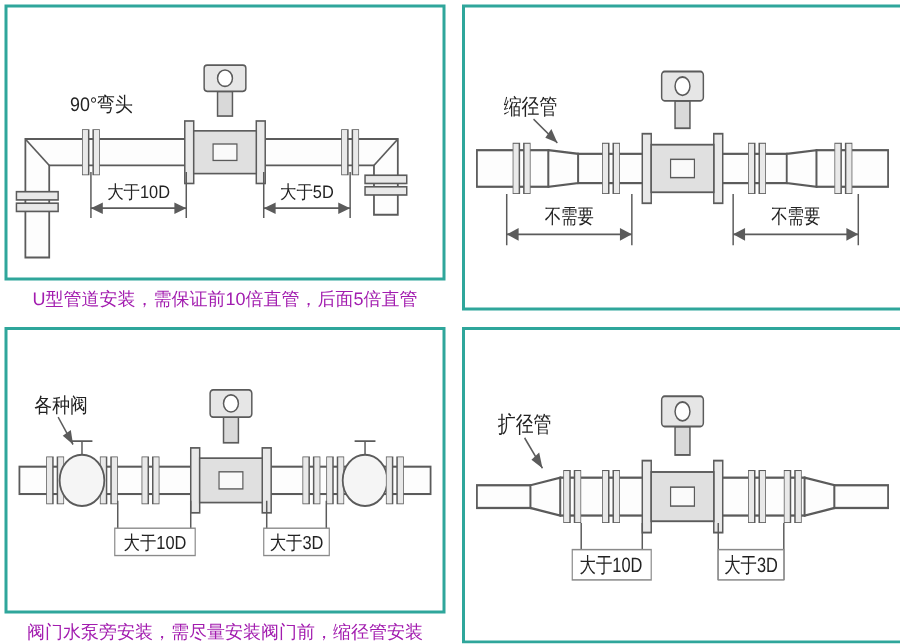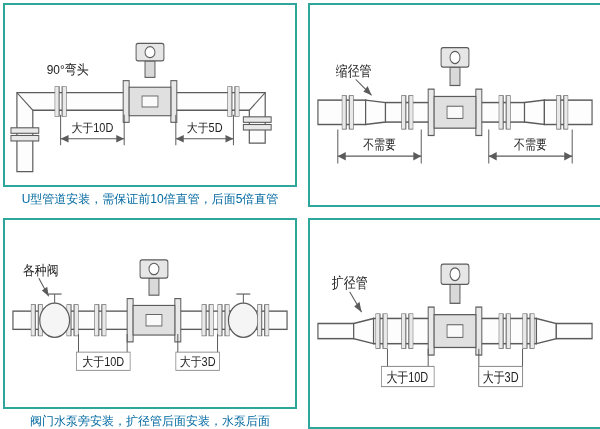--- a/index.html
+++ b/index.html
@@ -20,21 +20,21 @@
   .diagram-box {
     border:2px solid var(--accent);
     flex:1; min-height:0;
     background:#fff;
     overflow:hidden;
   }
   .diagram-box svg { display:block; width:100%; height:100%; }
   .caption {
     text-align:center;
     font-size:12px;
-    color:#0369a1;
+    color:#a21caf;
     line-height:1.35;
     padding-top:4px;
     white-space:nowrap;
   }
   
   .pp { fill:#fdfdfd; stroke:#5b5b5b; stroke-width:1.2; }
   .fl { fill:#e9e9e9; stroke:#5b5b5b; stroke-width:1; }
   .mt-head { fill:#e6e6e6; stroke:#5b5b5b; stroke-width:1; }
   .mt-dial { fill:#ffffff; stroke:#5b5b5b; stroke-width:1; }
   .mt-neck { fill:#d9d9d9; stroke:#5b5b5b; stroke-width:1; }
@@ -192,21 +192,21 @@
           <line class="dl" x1="214" y1="100" x2="214" y2="132"></line>
           <line class="dl" x1="174" y1="124" x2="214" y2="124"></line>
           <polygon class="da" points="174,124 182,120.5 182,127.5"></polygon>
           <polygon class="da" points="214,124 206,120.5 206,127.5"></polygon>
           <rect class="dbox" x="172" y="116" width="44" height="16"></rect>
           <text class="dt" x="194" y="128">大于3D</text>
         </g>
       </svg>
     </div>
     <div class="caption">
-      <div>阀门水泵旁安装，扩径管后面安装，水泵后面</div>
+      <div>阀门水泵旁安装，需尽量安装阀门前，缩径管安装</div>
     </div>
   </div>
 
   <div class="panel">
     <div class="diagram-box">
       <svg viewBox="0 0 292 164" preserveAspectRatio="none">
         <g>
           <rect class="pp" x="8" y="82" width="36" height="12"></rect>
           <polygon class="pp" points="44,82 64,78 64,98 44,94"></polygon>
           <rect class="pp" x="64" y="78" width="164" height="20"></rect>

